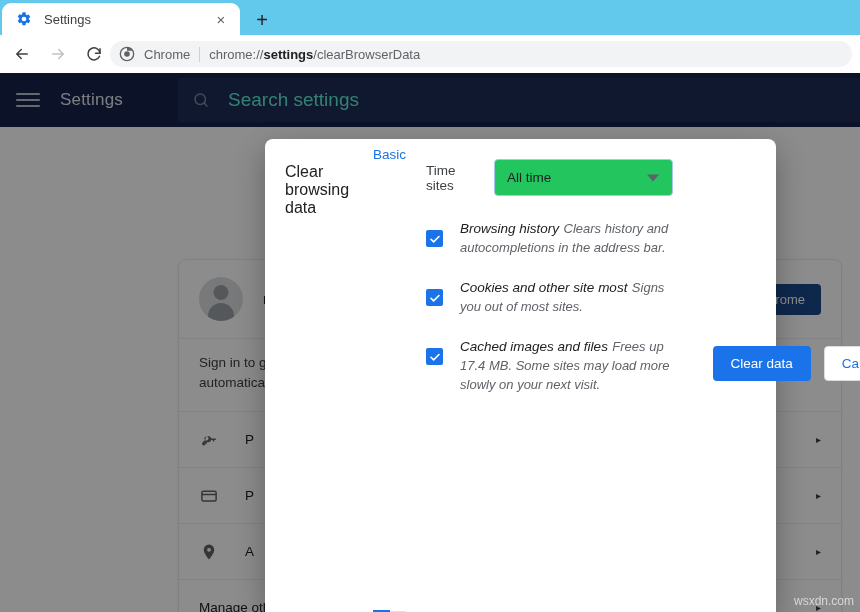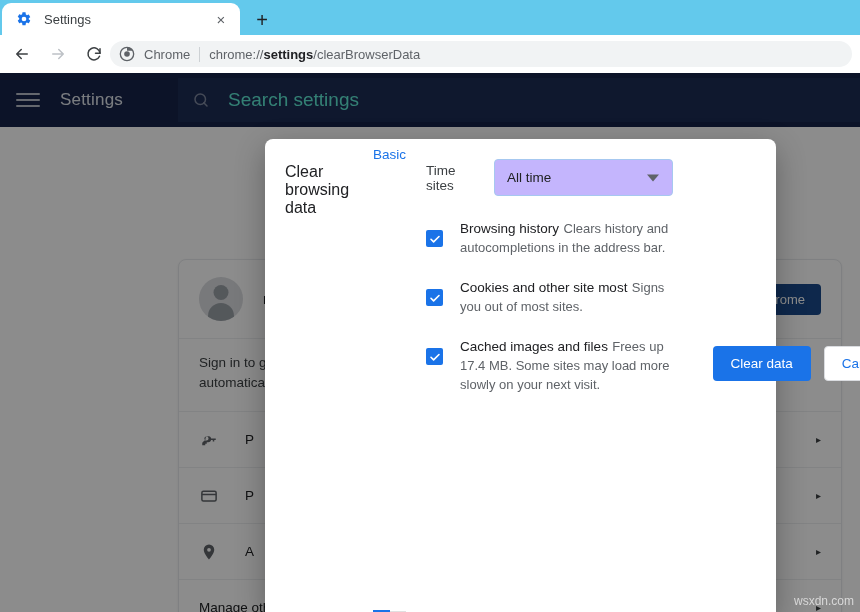--- a/index.html
+++ b/index.html
@@ -179,42 +179,42 @@
     width: 50%; height: 2px; background: #1a73e8;
   }
   .dlg-body { padding: 20px 20px 0 20px; flex: 1 1 auto; }
 
   .timerange-row { display: flex; align-items: center; }
   .timerange-label { font-size: 13.5px; color: #3c4043; margin-right: 15px; }
   .select {
     position: relative;
     width: 202px; height: 37px;
     border: 1px solid #a6c8f0; border-radius: 4px;
-    background: #c4b5fd;
+    background: #22c55e;
     display: flex; align-items: center;
     padding: 0 12px;
     font-size: 13.5px; color: #202124;
   }
   .select-arrow {
     position: absolute; right: 13px; top: 50%; transform: translateY(-50%);
     width: 0; height: 0;
     border-left: 6px solid transparent; border-right: 6px solid transparent;
     border-top: 7px solid #5f6368;
   }
 
   .check-list { margin-top: 23px; }
   .check-item { display: flex; margin-bottom: 21px; }
   .checkbox {
     width: 17px; height: 17px; flex: 0 0 17px;
     border-radius: 2px; background: #1a73e8;
     margin-top: 11px; margin-right: 17px;
     display: flex; align-items: center; justify-content: center;
   }
   .checkbox svg { display: block; }
-  .check-text { flex: 1 1 auto; }
+  .check-text { flex: 1 1 auto; font-style: italic; }
   .check-title { font-size: 13.5px; color: #202124; line-height: 18px; }
   .check-desc { font-size: 13px; color: #5f6368; line-height: 18px; margin-top: 3px; }
 
   .dlg-footer {
     display: flex; justify-content: flex-end; align-items: center;
     gap: 13px; padding: 0 20px 24px 20px;
   }
   .btn {
     font-size: 13.5px; font-weight: 500;
     border-radius: 4px; padding: 9px 17px;

